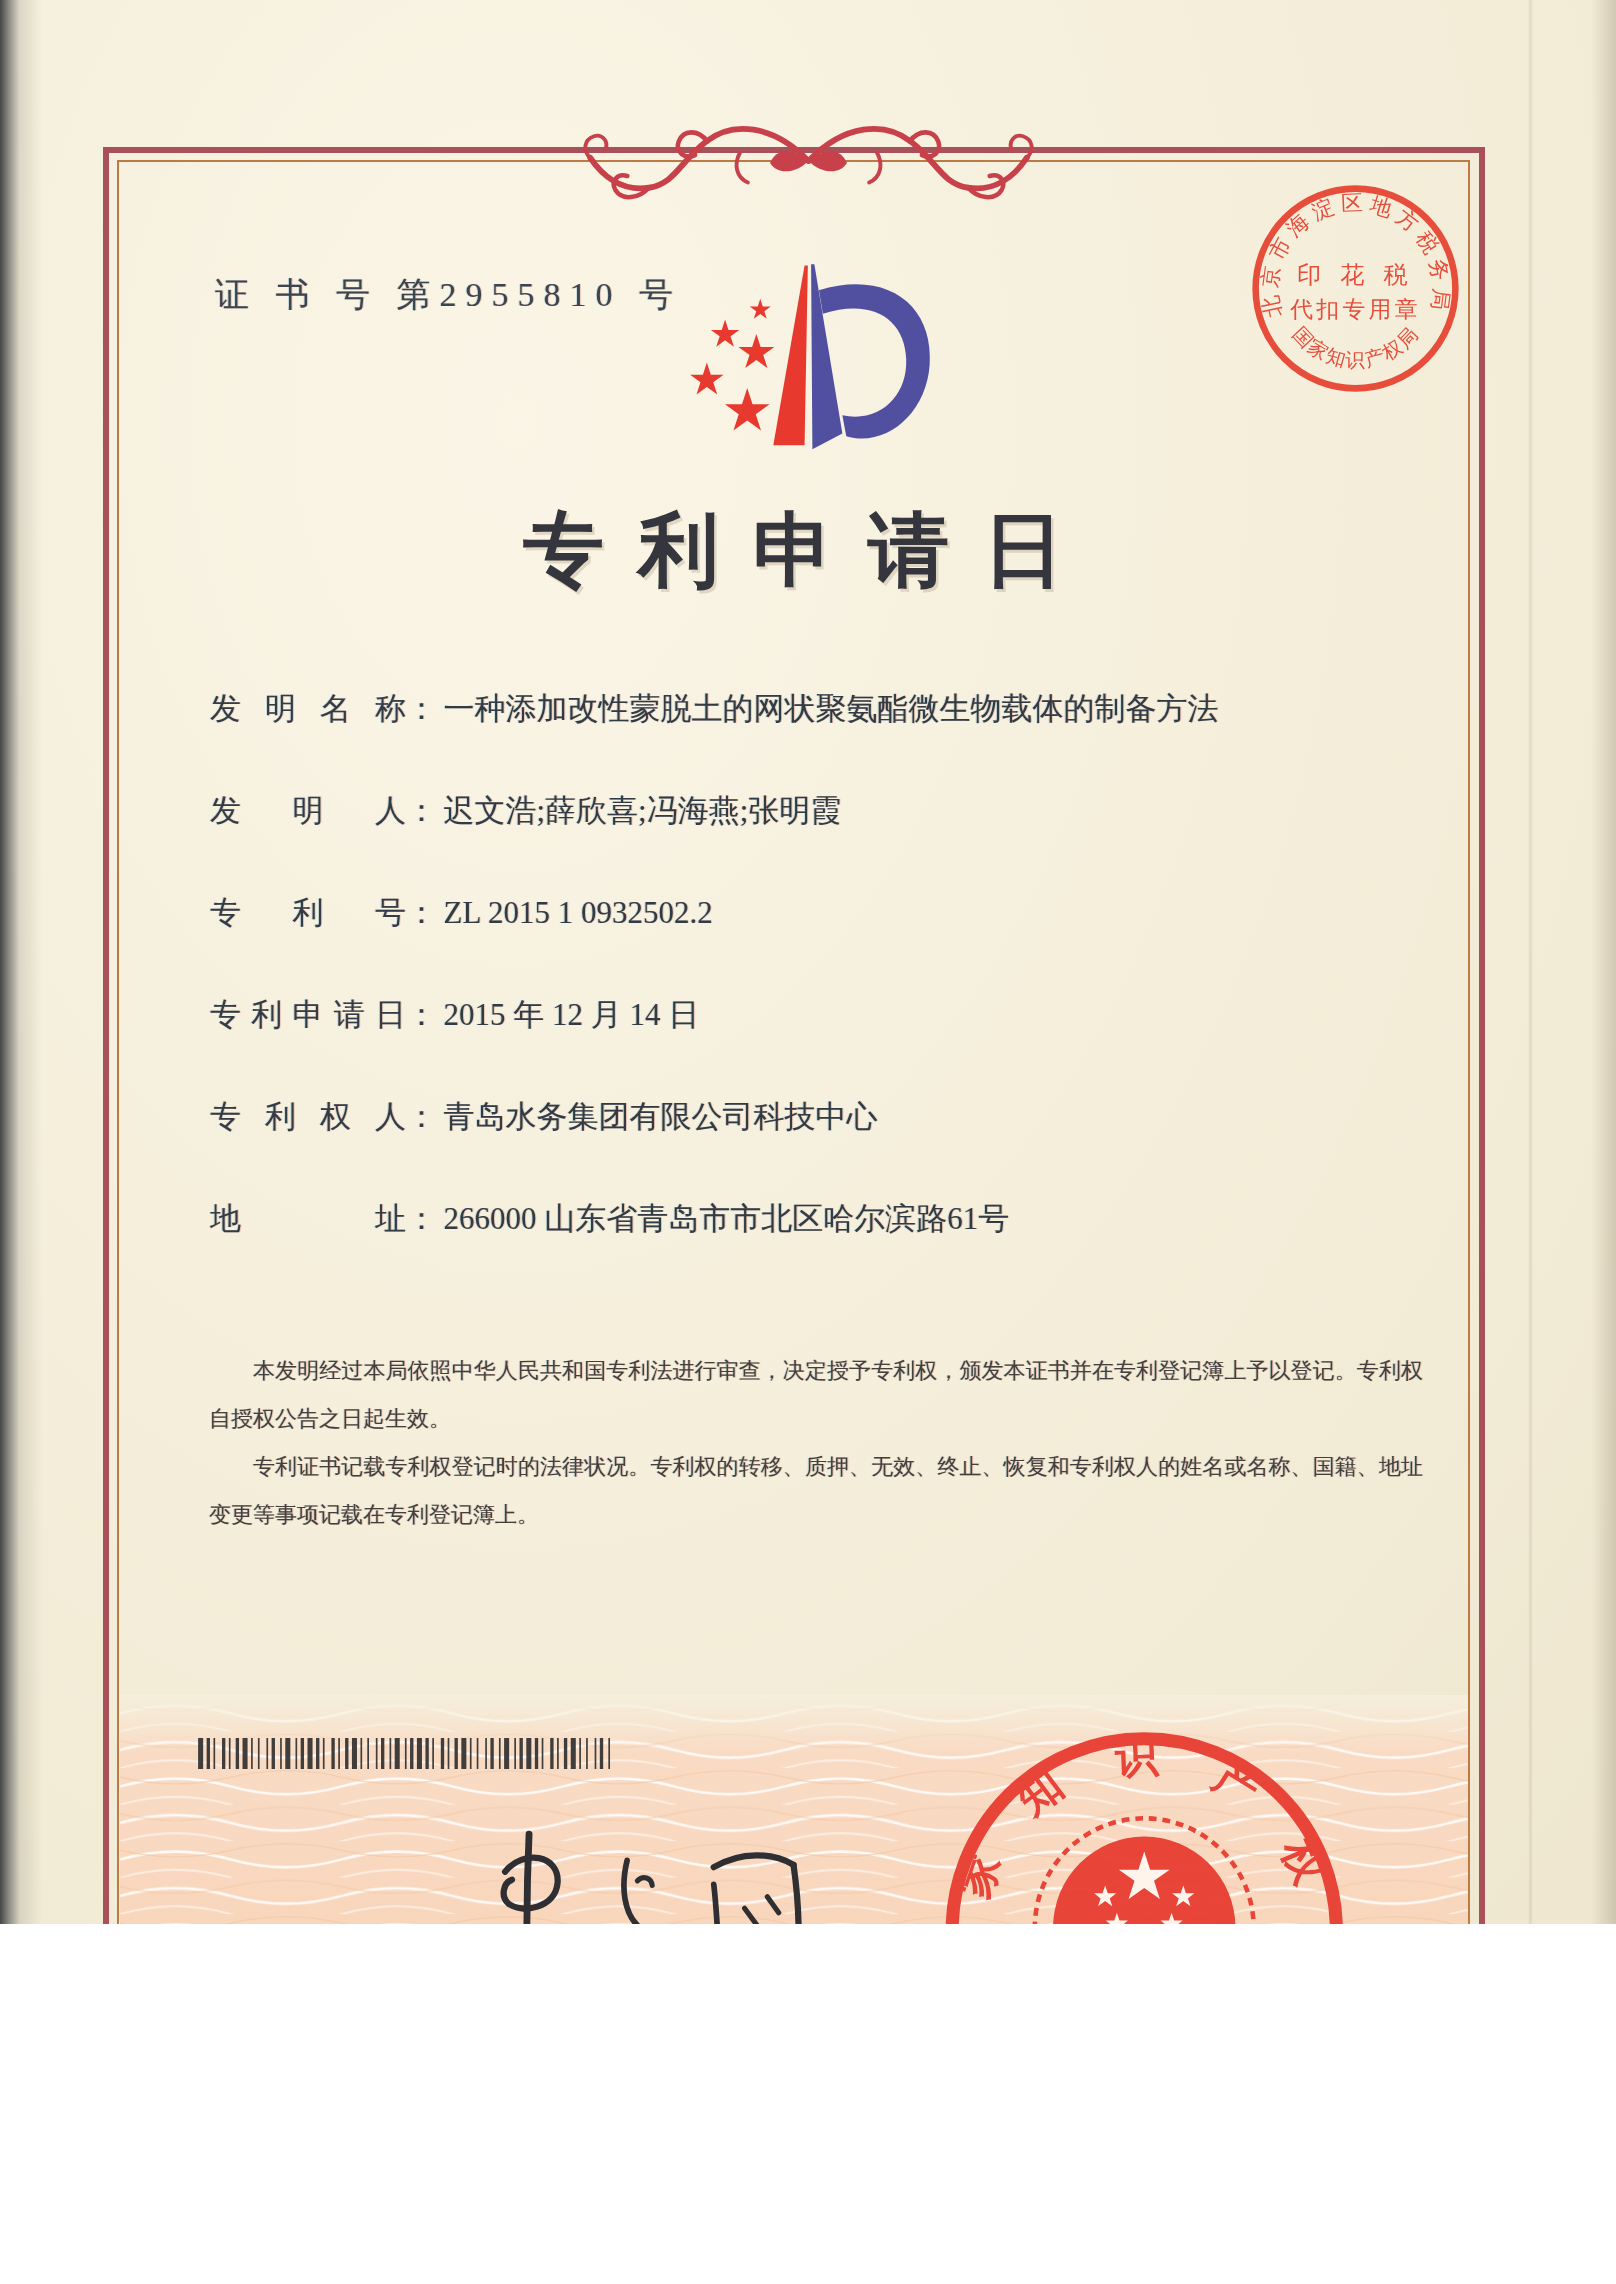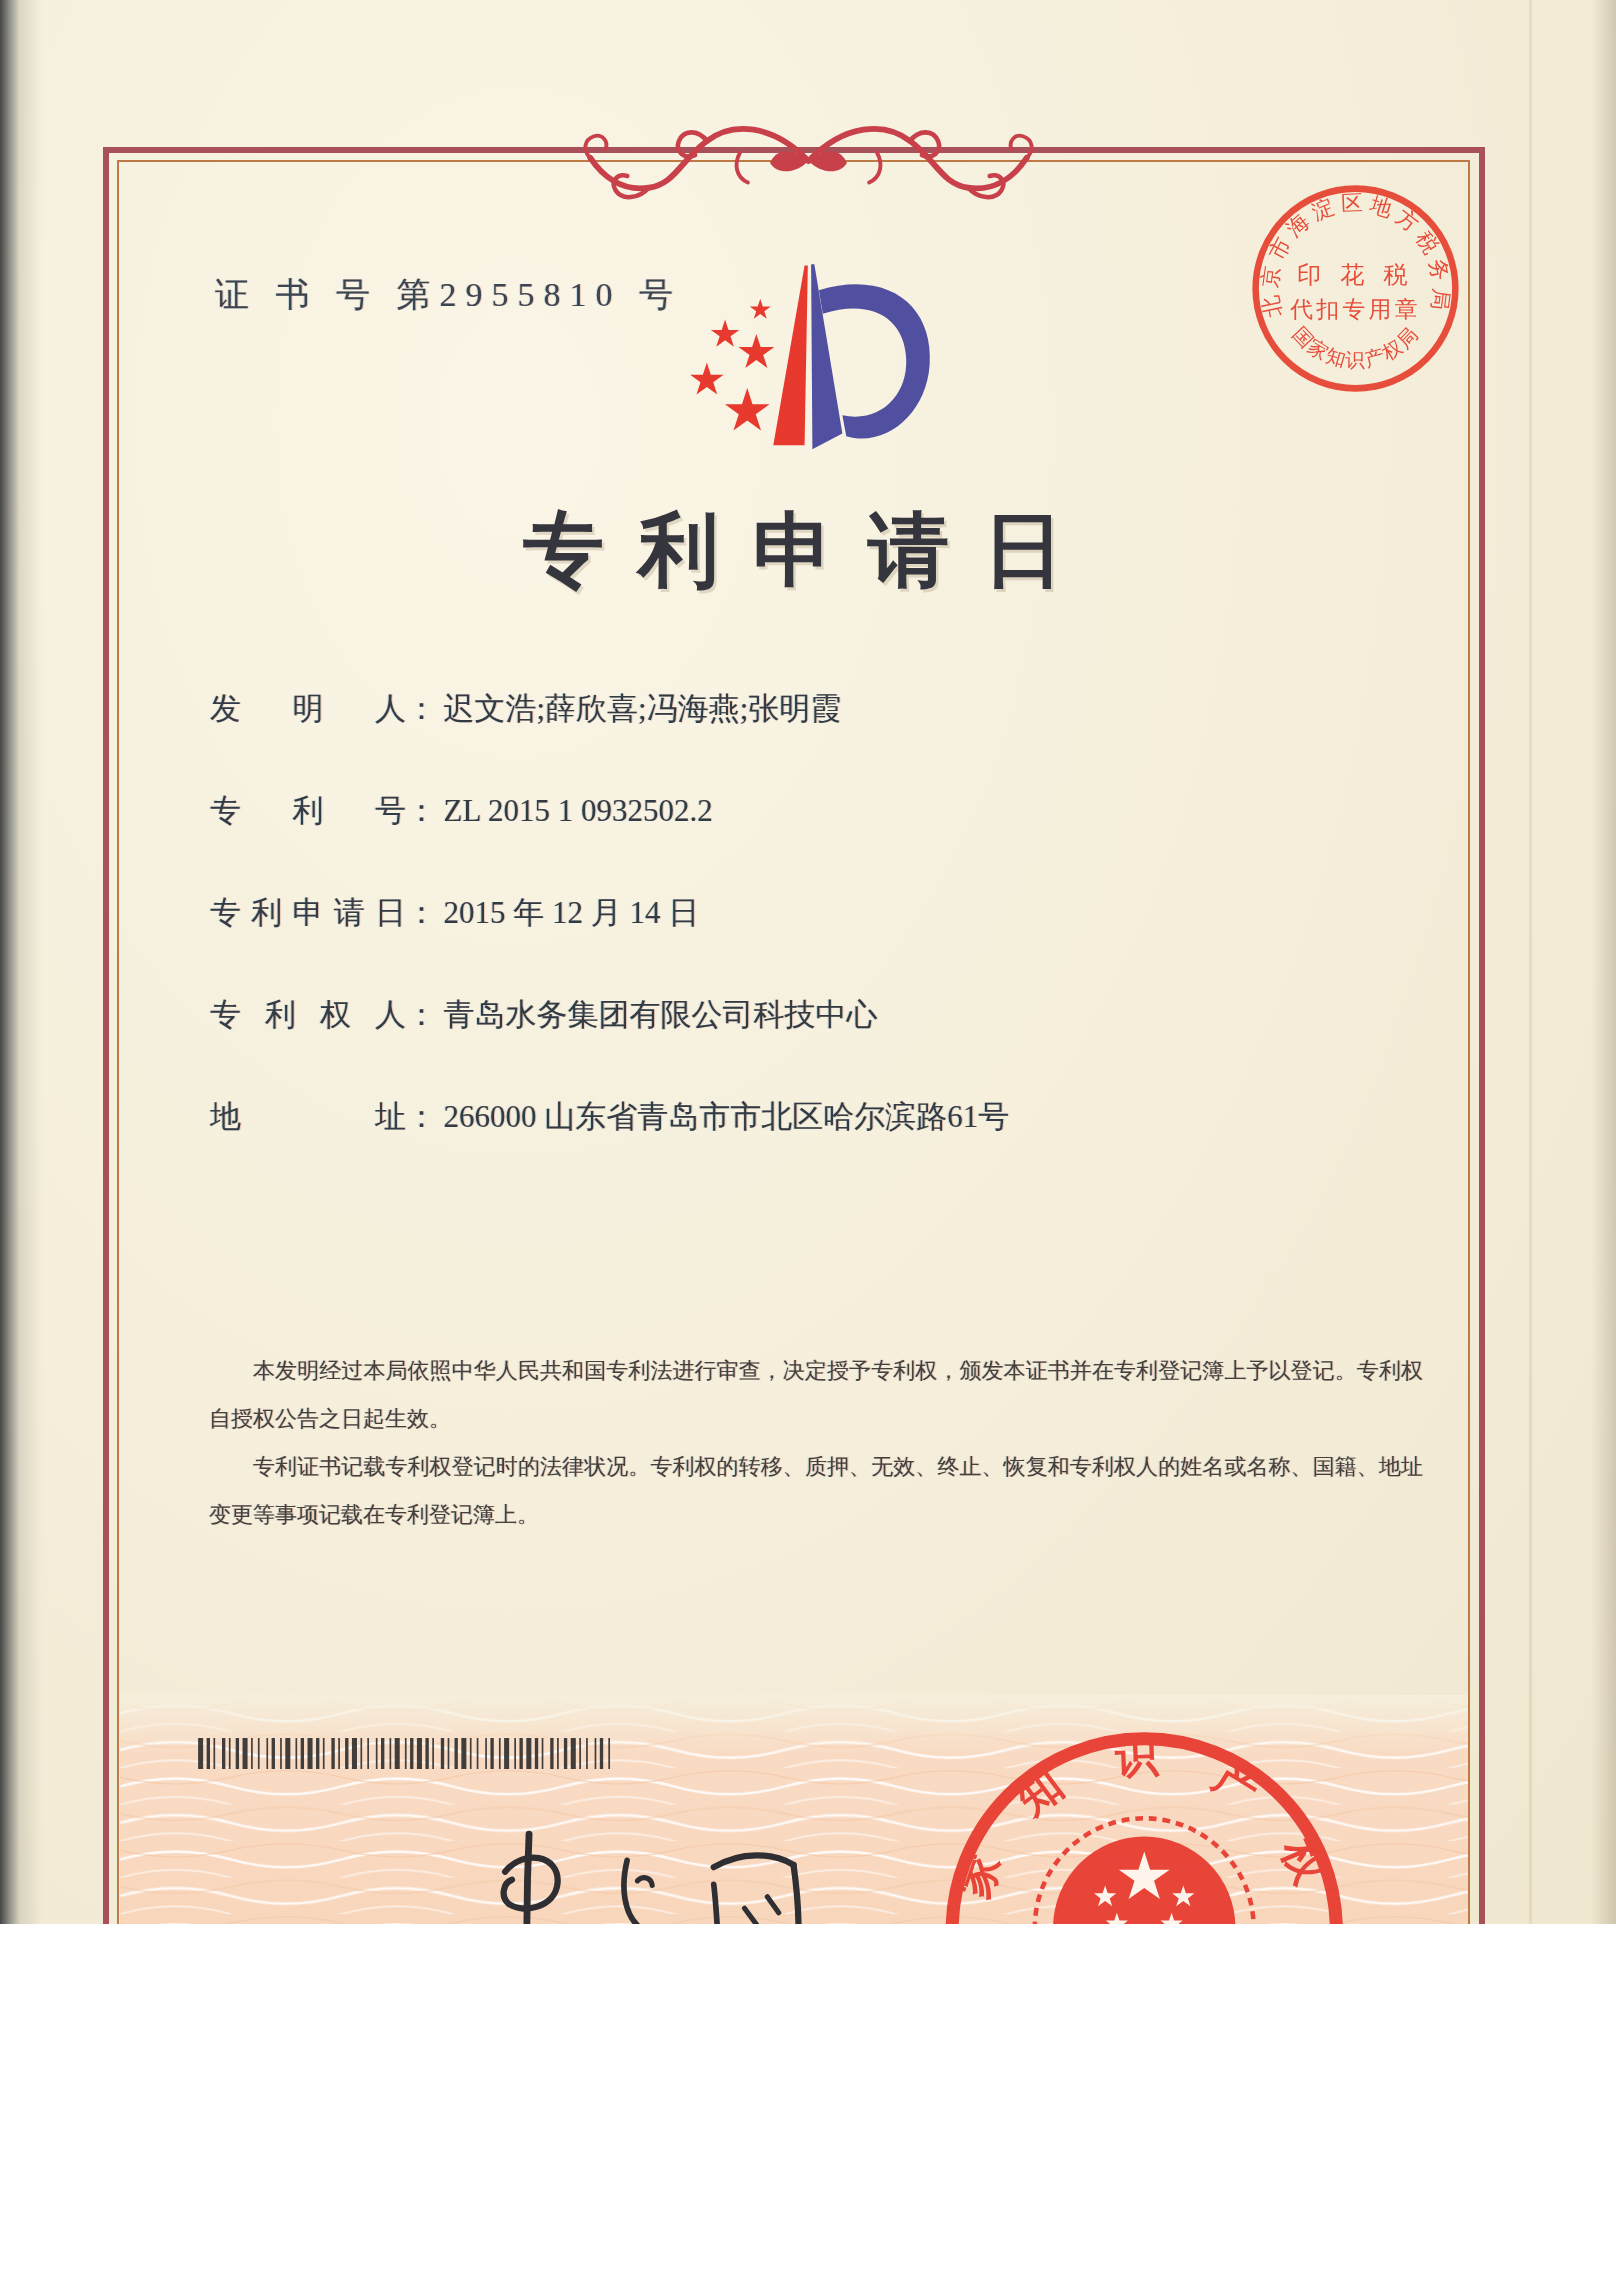--- a/index.html
+++ b/index.html
@@ -132,20 +132,21 @@
       </text>
       <text font-size="30" fill="#e6402e" font-family="'Liberation Serif','DejaVu Serif',serif">
         <textPath href="#arcTB" startOffset="2" textLength="225" lengthAdjust="spacing">国家知识产权局</textPath>
       </text>
       <text x="180" y="172" text-anchor="middle" font-size="37" letter-spacing="10" fill="#e6402e">印 花 税</text>
       <text x="180" y="224" text-anchor="middle" font-size="35" letter-spacing="5" fill="#e6402e">代扣专用章</text>
     </g>
   </svg>
 
   <div class="fields" id="fields">
+      <div class="field-row scan"><span class="field-label">发明名称</span><span class="field-colon">：</span><span class="field-value">一种添加改性蒙脱土的网状聚氨酯微生物载体的制备方法</span></div>
       <div class="field-row scan"><span class="field-label">发明人</span><span class="field-colon">：</span><span class="field-value">迟文浩;薛欣喜;冯海燕;张明霞</span></div>
       <div class="field-row scan"><span class="field-label">专利号</span><span class="field-colon">：</span><span class="field-value">ZL 2015 1 0932502.2</span></div>
       <div class="field-row scan"><span class="field-label">专利申请日</span><span class="field-colon">：</span><span class="field-value">2015 年 12 月 14 日</span></div>
       <div class="field-row scan"><span class="field-label">专利权人</span><span class="field-colon">：</span><span class="field-value">青岛水务集团有限公司科技中心</span></div>
       <div class="field-row scan"><span class="field-label">地址</span><span class="field-colon">：</span><span class="field-value">266000 山东省青岛市市北区哈尔滨路61号</span></div>
     </div>
 
   <div class="body-text scan" id="body-text">
       <p>本发明经过本局依照中华人民共和国专利法进行审查，决定授予专利权，颁发本证书并在专利登记簿上予以登记。专利权自授权公告之日起生效。</p>
       <p>专利证书记载专利权登记时的法律状况。专利权的转移、质押、无效、终止、恢复和专利权人的姓名或名称、国籍、地址变更等事项记载在专利登记簿上。</p>

